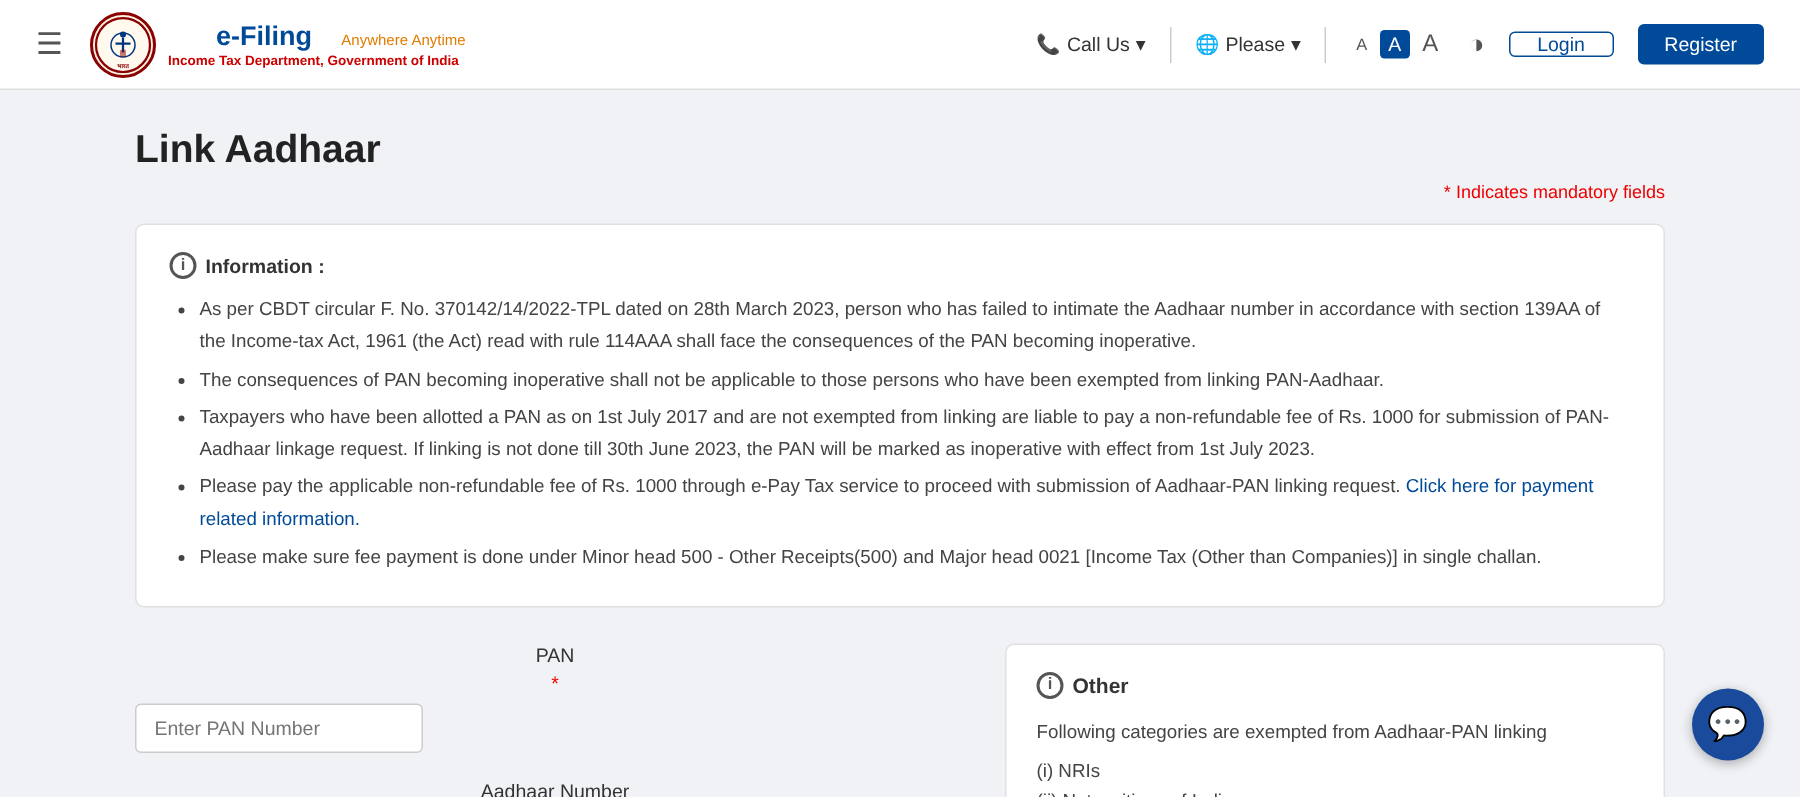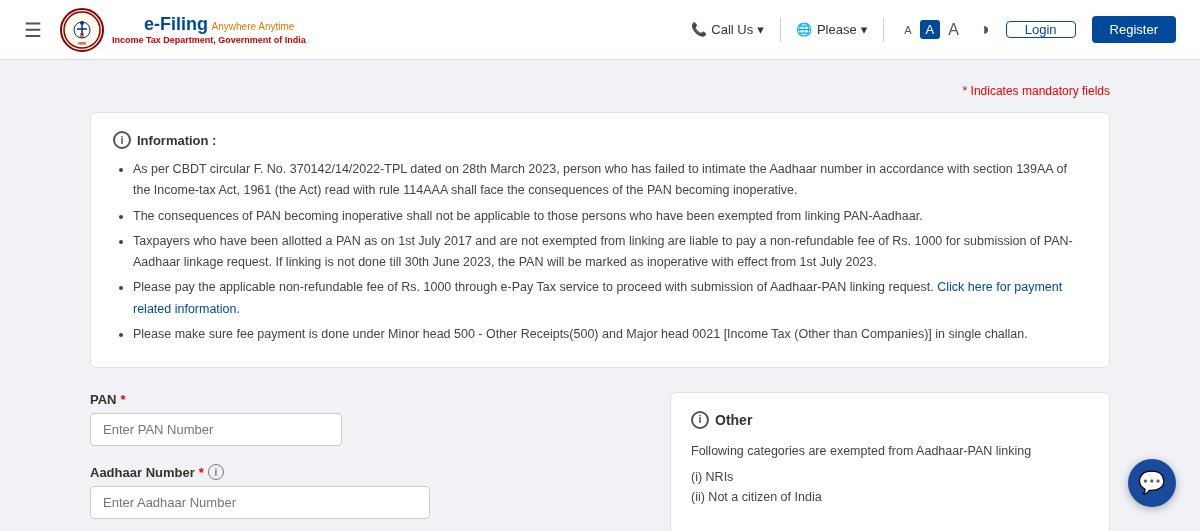--- a/index.html
+++ b/index.html
@@ -191,43 +191,44 @@
       gap: 20px;
     }
     .form-section {
       flex: 1;
     }
     .form-group {
       margin-bottom: 18px;
     }
     .form-label {
       font-size: 13px;
-      font-weight: 700;
+      font-weight: 400;
       margin-bottom: 6px;
       display: flex;
       align-items: center;
       gap: 4px;
+      flex-direction: column;
     }
     .form-label .required {
       color: #e00;
     }
     .info-tooltip {
       width: 16px;
       height: 16px;
       border-radius: 50%;
       border: 1.5px solid #777;
       display: inline-flex;
       align-items: center;
       justify-content: center;
       font-size: 10px;
       color: #777;
       cursor: pointer;
     }
     .form-input {
-      width: 252px;
+      width: 192px;
       padding: 8px 12px;
       border: 1px solid #ccc;
       border-radius: 4px;
       font-size: 13px;
       color: #999;
       background: #fff;
     }
     .form-input-wide {
       width: 340px;
     }
@@ -305,21 +306,21 @@
           <line x1="19" y1="14" x2="19" y2="24" stroke="#003580" stroke-width="1.5"></line>
           <line x1="14" y1="18" x2="24" y2="18" stroke="#003580" stroke-width="1.5"></line>
 
           <rect x="17" y="22" width="4" height="5" rx="1" fill="#8B0000" opacity="0.5"></rect>
           <text x="19" y="34" text-anchor="middle" font-size="4" fill="#8B0000" font-family="Arial">भारत</text>
         </svg>
       </div>
       <div class="logo-text-area">
         <div>
           <span style="font-size:18px;font-weight:bold;color:#004a99;margin-left:32px;">e-Filing</span>
-          <span style="font-size:10px;color:#e07b00;margin-left:0;">Anywhere Anytime</span>
+          <span style="font-size:10px;color:#e07b00;margin-left:16px;">Anywhere Anytime</span>
         </div>
         <div class="logo-subtitle">Income Tax Department, Government of India</div>
       </div>
     </div>
   </div>
 
   <div class="header-right">
     <div class="call-us">
       <span>📞</span>
       <span>Call Us</span>
@@ -338,20 +339,21 @@
       <button class="font-btn" style="font-size:16px;">A</button>
     </div>
     <button class="contrast-btn">◑</button>
     <button class="login-btn">Login</button>
     <button class="register-btn">Register</button>
   </div>
 </div>
 
 <div class="main-content">
 
+  <h1 class="page-title">Link Aadhaar</h1>
   <div class="mandatory-note">
     <span style="color:#e00;">* </span><span>Indicates mandatory fields</span>
   </div>
 
   <div class="info-box">
     <div class="info-header">
       <span class="info-icon">i</span>
       <span>Information :</span>
     </div>
     <ul>

